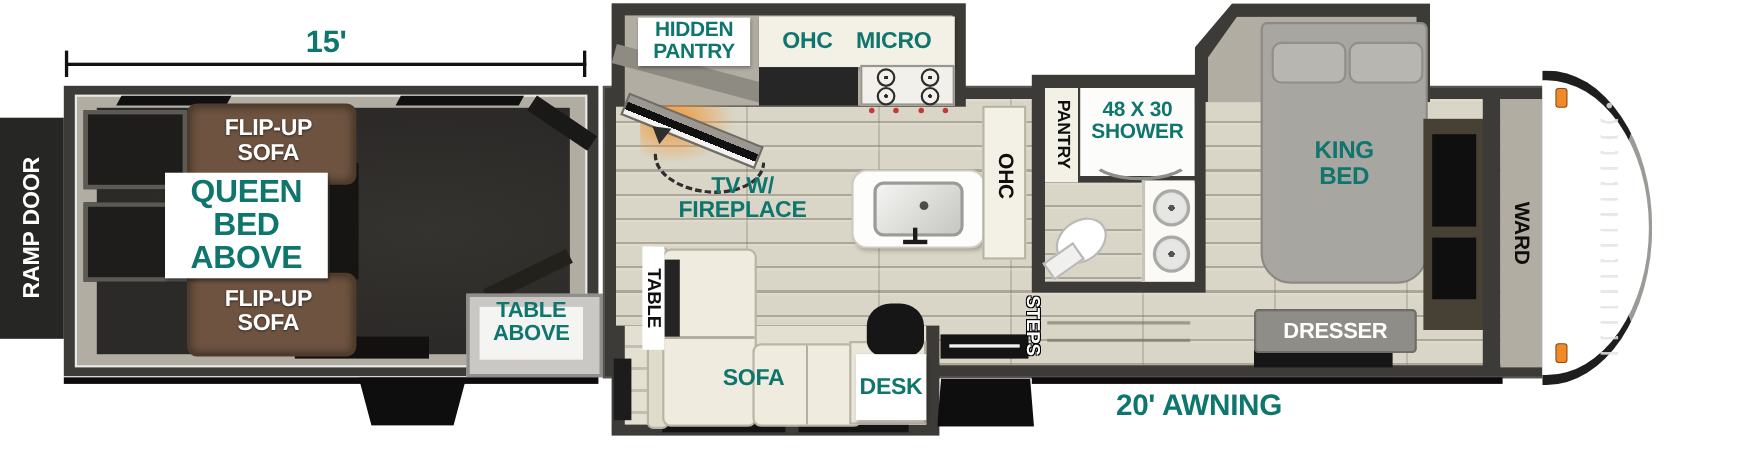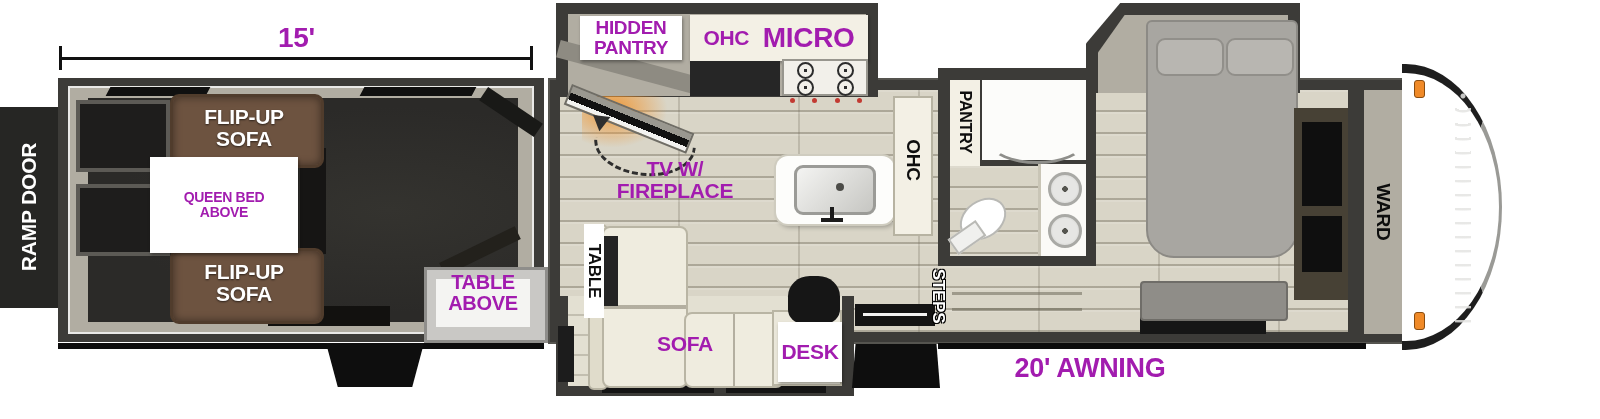--- a/index.html
+++ b/index.html
@@ -1,20 +1,20 @@
 <!DOCTYPE html>
 <html><head>
 <meta charset="utf-8">
 <style>
   html,body{margin:0;padding:0;background:#ffffff;}
   #plan{position:relative;width:1600px;height:419px;background:#ffffff;overflow:hidden;
         font-family:"Liberation Sans","DejaVu Sans",sans-serif;}
   .abs{position:absolute;}
   .lbl{font-weight:bold;text-align:center;white-space:pre-line;line-height:1.04;
-       letter-spacing:-0.3px;color:#a21caf;display:flex;align-items:center;justify-content:center;}
+       letter-spacing:-0.3px;color:#0f766e;display:flex;align-items:center;justify-content:center;}
   .vwrap{position:absolute;width:140px;height:140px;display:flex;align-items:center;justify-content:center;pointer-events:none;}
   .vwrap > span{white-space:nowrap;font-weight:bold;letter-spacing:-0.2px;}
   .rot90 > span{transform:rotate(90deg);}
   .rotn90 > span{transform:rotate(-90deg);}
   .wall{background:#3c3b38;}
   .taupe{background:#b1ada2;}
   .plank{background:#d9d5c7;
     background-image:repeating-linear-gradient(180deg,rgba(255,255,255,.12) 0 2px,transparent 2px 22px),
     repeating-linear-gradient(180deg,transparent 0 20px,rgba(118,112,96,.45) 20px 22px),
     repeating-linear-gradient(90deg,transparent 0 118px,rgba(118,112,96,.28) 118px 120px);}
@@ -58,42 +58,42 @@
 
   <div class="abs" style="left:300px;top:148px;width:26px;height:106px;background:#161514;"></div>
 
   <div class="abs brown" style="left:170px;top:94px;width:148px;height:68px;"></div>
   <div class="abs lbl" style="left:170px;top:96px;width:148px;height:64px;font-size:21px;color:#fff;text-shadow:0 1px 2px rgba(0,0,0,.6);">FLIP-UP
 SOFA</div>
   <div class="abs brown" style="left:170px;top:248px;width:148px;height:70px;"></div>
   <div class="abs lbl" style="left:170px;top:250px;width:148px;height:66px;font-size:21px;color:#fff;text-shadow:0 1px 2px rgba(0,0,0,.6);">FLIP-UP
 SOFA</div>
 
-  <div class="abs whitebox lbl" style="left:150px;top:157px;width:148px;height:96px;font-size:14px;">QUEEN BED
+  <div class="abs whitebox lbl" style="left:150px;top:157px;width:148px;height:96px;font-size:29px;">QUEEN BED
 ABOVE</div>
 
   <div class="abs" style="left:424px;top:267px;width:118px;height:70px;background:#c9c8c5;border:3px solid #8f8e8b;"></div>
   <div class="abs" style="left:436px;top:279px;width:94px;height:48px;background:#f4f4f2;"></div>
   <div class="abs lbl" style="left:422px;top:276px;width:122px;height:34px;font-size:20px;">TABLE ABOVE</div>
 
   <div class="abs" style="left:58px;top:343px;width:486px;height:6px;background:#0c0c0c;"></div>
   <div class="abs" style="left:326px;top:343px;width:98px;height:44px;background:#0e0e0e;
               clip-path:polygon(0 0,100% 0,88% 100%,12% 100%);"></div>
 
   <div class="abs wall" style="left:548px;top:78px;width:864px;height:266px;box-shadow:inset 0 0 0 2px #55544f;"></div>
   <div class="abs plank" style="left:560px;top:90px;width:840px;height:242px;"></div>
 
   <div class="abs wall" style="left:556px;top:3px;width:322px;height:94px;"></div>
   <div class="abs taupe" style="left:568px;top:14px;width:298px;height:82px;"></div>
   <div class="abs" style="left:556px;top:58px;width:142px;height:18px;background:#8e8b82;transform:rotate(15deg);"></div>
   <div class="abs whitebox lbl" style="left:580px;top:16px;width:102px;height:44px;font-size:19px;">HIDDEN
 PANTRY</div>
   <div class="abs cream" style="left:690px;top:15px;width:178px;height:46px;display:flex;align-items:center;justify-content:space-evenly;box-shadow:1px 2px 3px rgba(0,0,0,.3);">
     <span class="lbl" style="font-size:21px;">OHC</span>
-    <span class="lbl" style="font-size:28px;">MICRO</span>
+    <span class="lbl" style="font-size:21px;">MICRO</span>
   </div>
   <div class="abs" style="left:690px;top:61px;width:90px;height:35px;background:#262626;"></div>
   <div class="abs" style="left:782px;top:59px;width:86px;height:37px;background:#f2f0ea;border:2px solid #98968e;
               display:grid;grid-template-columns:1fr 1fr;place-items:center;padding:1px;box-sizing:border-box;">
     <span class="burner"></span>
     <span class="burner"></span>
     <span class="burner"></span>
     <span class="burner"></span>
   </div>
   <div class="abs" style="left:790px;top:98px;width:72px;display:flex;justify-content:space-between;">
@@ -158,20 +158,22 @@
 
   <div class="abs" style="left:938px;top:343px;width:428px;height:6px;background:#0c0c0c;"></div>
   <div class="abs lbl" style="left:995px;top:352px;width:190px;height:32px;font-size:27px;">20' AWNING</div>
 
   <div class="abs wall" style="left:938px;top:68px;width:158px;height:198px;"></div>
   <div class="abs cream" style="left:950px;top:80px;width:30px;height:86px;"></div>
   <div class="vwrap rot90" style="left:895px;top:52px;">
     <span style="font-size:16px;color:#0e0e0e;">PANTRY</span>
   </div>
   <div class="abs" style="left:982px;top:80px;width:104px;height:80px;background:#fcfcfa;"></div>
+  <div class="abs lbl" style="left:982px;top:86px;width:104px;height:48px;font-size:19px;">48 X 30
+SHOWER</div>
   <div class="abs" style="left:990px;top:122px;width:88px;height:36px;border:3px solid transparent;
               border-bottom-color:#8e8e8a;border-radius:50%;"></div>
   <div class="abs plank" style="left:950px;top:166px;width:136px;height:90px;"></div>
   <div class="abs" style="left:958px;top:200px;width:46px;height:34px;background:#ffffff;border:2px solid #b9b9b5;
               border-radius:50%;transform:rotate(-35deg);"></div>
   <div class="abs" style="left:950px;top:228px;width:30px;height:15px;background:#f0f0ee;border:2px solid #b9b9b5;transform:rotate(-35deg);"></div>
   <div class="abs" style="left:1038px;top:164px;width:48px;height:92px;background:#fbfaf7;border-left:3px solid #c9c5b6;box-sizing:border-box;"></div>
   <div class="abs" style="left:1048px;top:172px;width:28px;height:28px;border:3px solid #a9a9a5;border-radius:50%;
               background:radial-gradient(circle,#55554f 14%,#e6e6e4 15% 60%,#c6c6c2 100%);"></div>
   <div class="abs" style="left:1048px;top:214px;width:28px;height:28px;border:3px solid #a9a9a5;border-radius:50%;
@@ -182,24 +184,27 @@
   <div class="vwrap rot90" style="left:868px;top:226px;">
     <span style="font-size:17px;color:#ffffff;text-shadow:-1px -1px 0 #000,1px -1px 0 #000,-1px 1px 0 #000,1px 1px 0 #000;">STEPS</span>
   </div>
 
   <div class="abs wall" style="left:1086px;top:3px;width:214px;height:90px;clip-path:polygon(0 100%,0 45%,16% 0,100% 0,100% 100%);"></div>
   <div class="abs taupe" style="left:1098px;top:15px;width:190px;height:78px;clip-path:polygon(0 100%,0 48%,14% 0,100% 0,100% 100%);"></div>
   <div class="abs" style="left:1146px;top:20px;width:152px;height:238px;background:#a8a6a1;border:2px solid #8c8a85;
               border-radius:6px 6px 28px 28px;box-sizing:border-box;"></div>
   <div class="abs" style="left:1156px;top:38px;width:64px;height:34px;background:#b8b6b1;border:2px solid #918f8a;border-radius:9px;"></div>
   <div class="abs" style="left:1226px;top:38px;width:64px;height:34px;background:#b8b6b1;border:2px solid #918f8a;border-radius:9px;"></div>
+  <div class="abs lbl" style="left:1146px;top:118px;width:152px;height:62px;font-size:22px;">KING
+BED</div>
 
   <div class="abs" style="left:1140px;top:314px;width:126px;height:20px;background:#161616;"></div>
   <div class="abs" style="left:1140px;top:281px;width:148px;height:40px;background:#8f8d88;border:2px solid #6f6d68;
               border-radius:4px;box-sizing:border-box;"></div>
+  <div class="abs lbl" style="left:1140px;top:283px;width:148px;height:36px;font-size:20px;color:#fff;">DRESSER</div>
 
   <div class="abs" style="left:1294px;top:108px;width:56px;height:192px;background:#474135;"></div>
   <div class="abs" style="left:1302px;top:122px;width:40px;height:84px;background:#0f0f0f;"></div>
   <div class="abs" style="left:1302px;top:216px;width:40px;height:56px;background:#0f0f0f;"></div>
 
   <div class="abs wall" style="left:1348px;top:90px;width:16px;height:244px;"></div>
   <div class="abs taupe" style="left:1364px;top:90px;width:38px;height:244px;"></div>
   <div class="vwrap rot90" style="left:1313px;top:142px;">
     <span style="font-size:19px;color:#0e0e0e;">WARD</span>
   </div>

